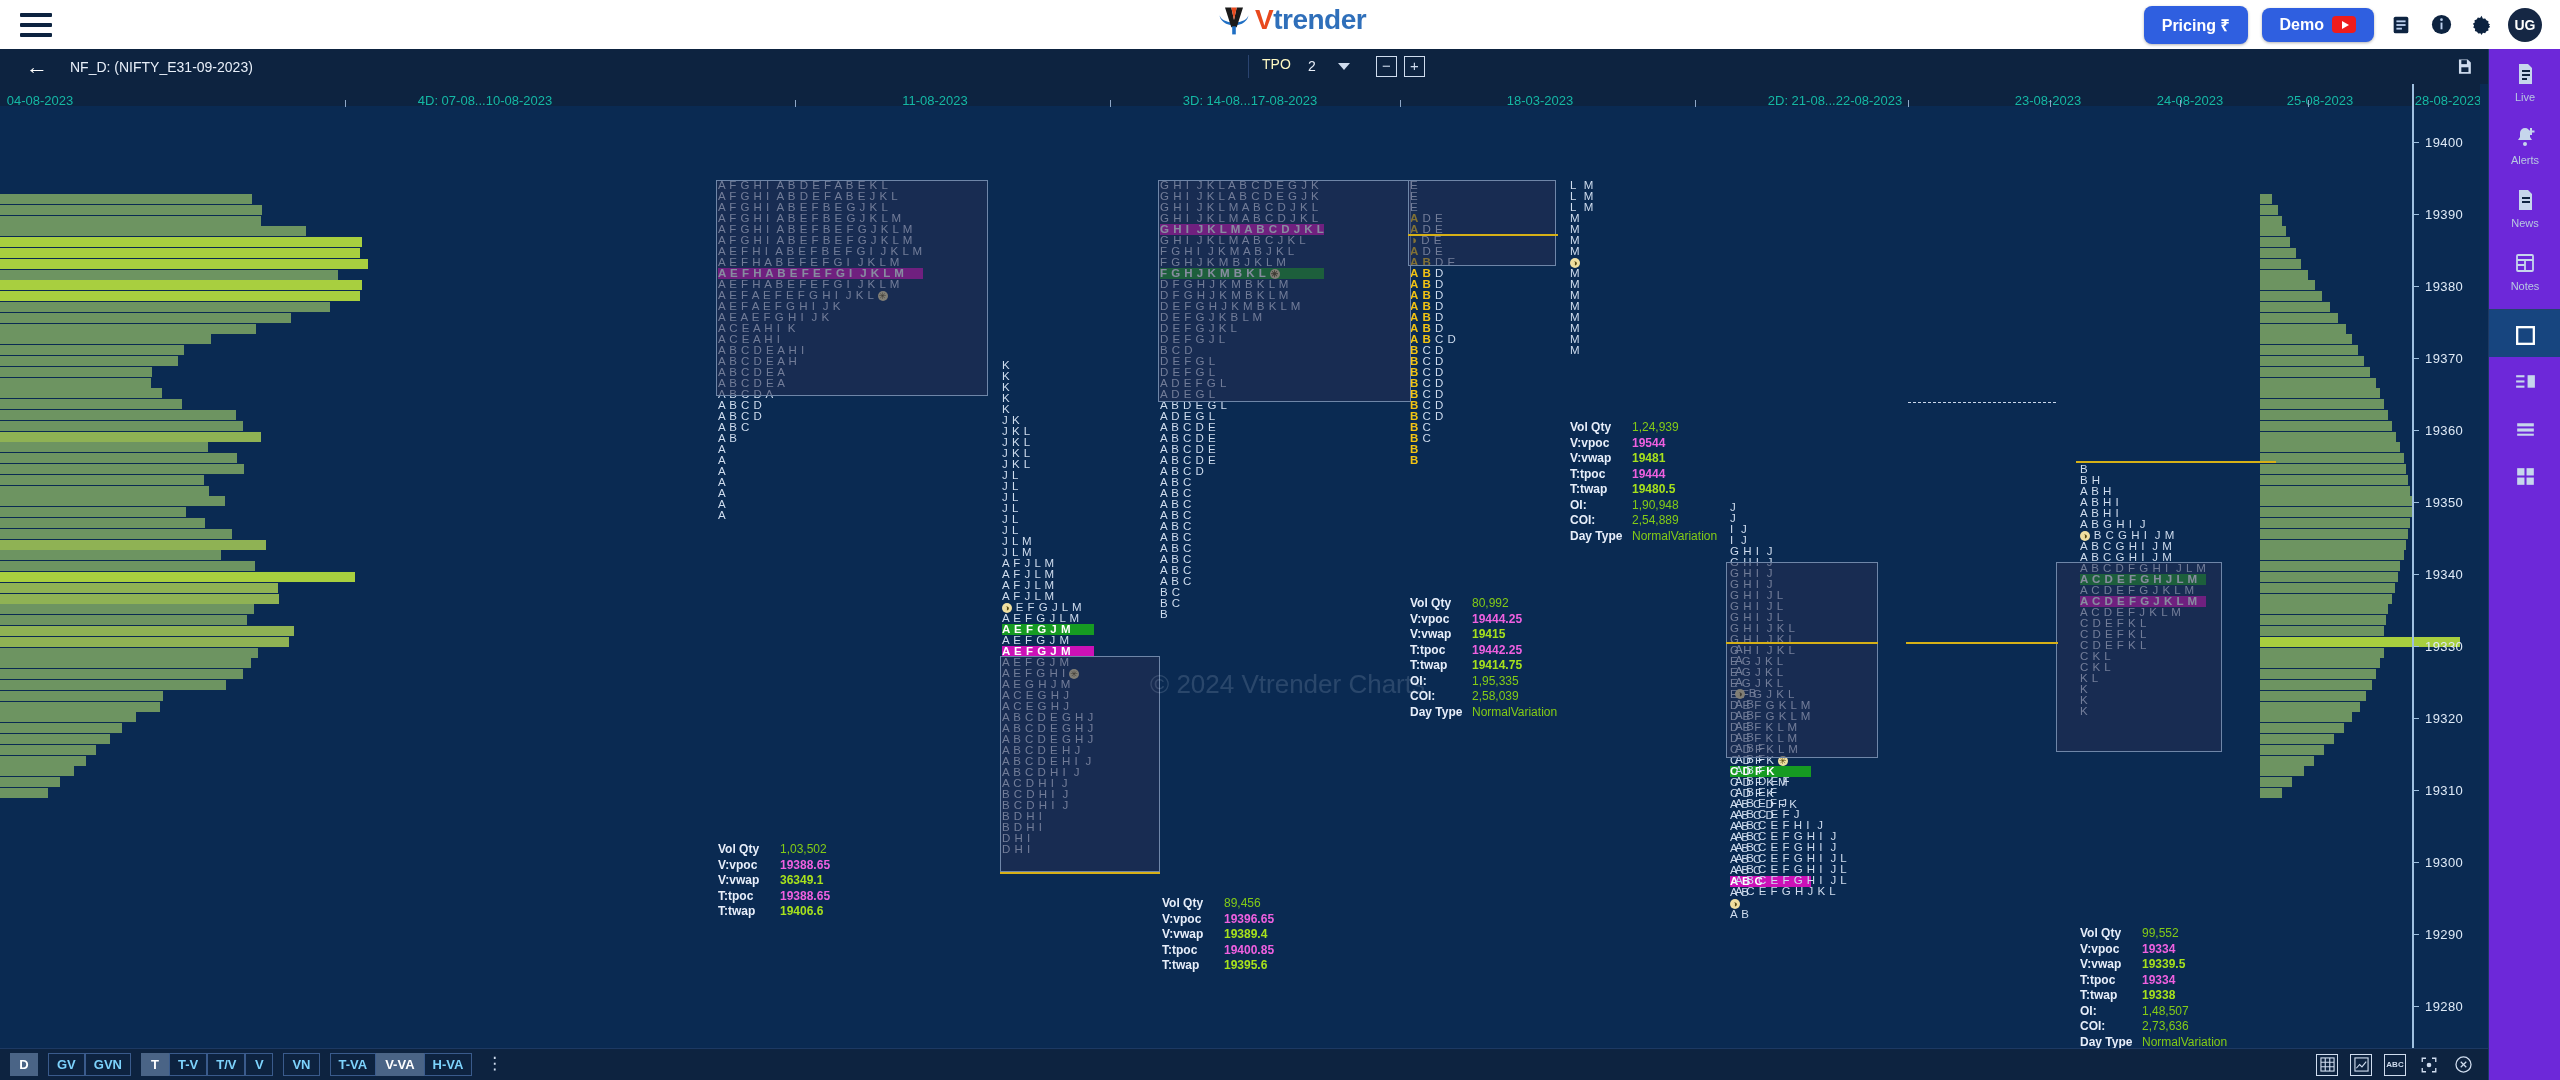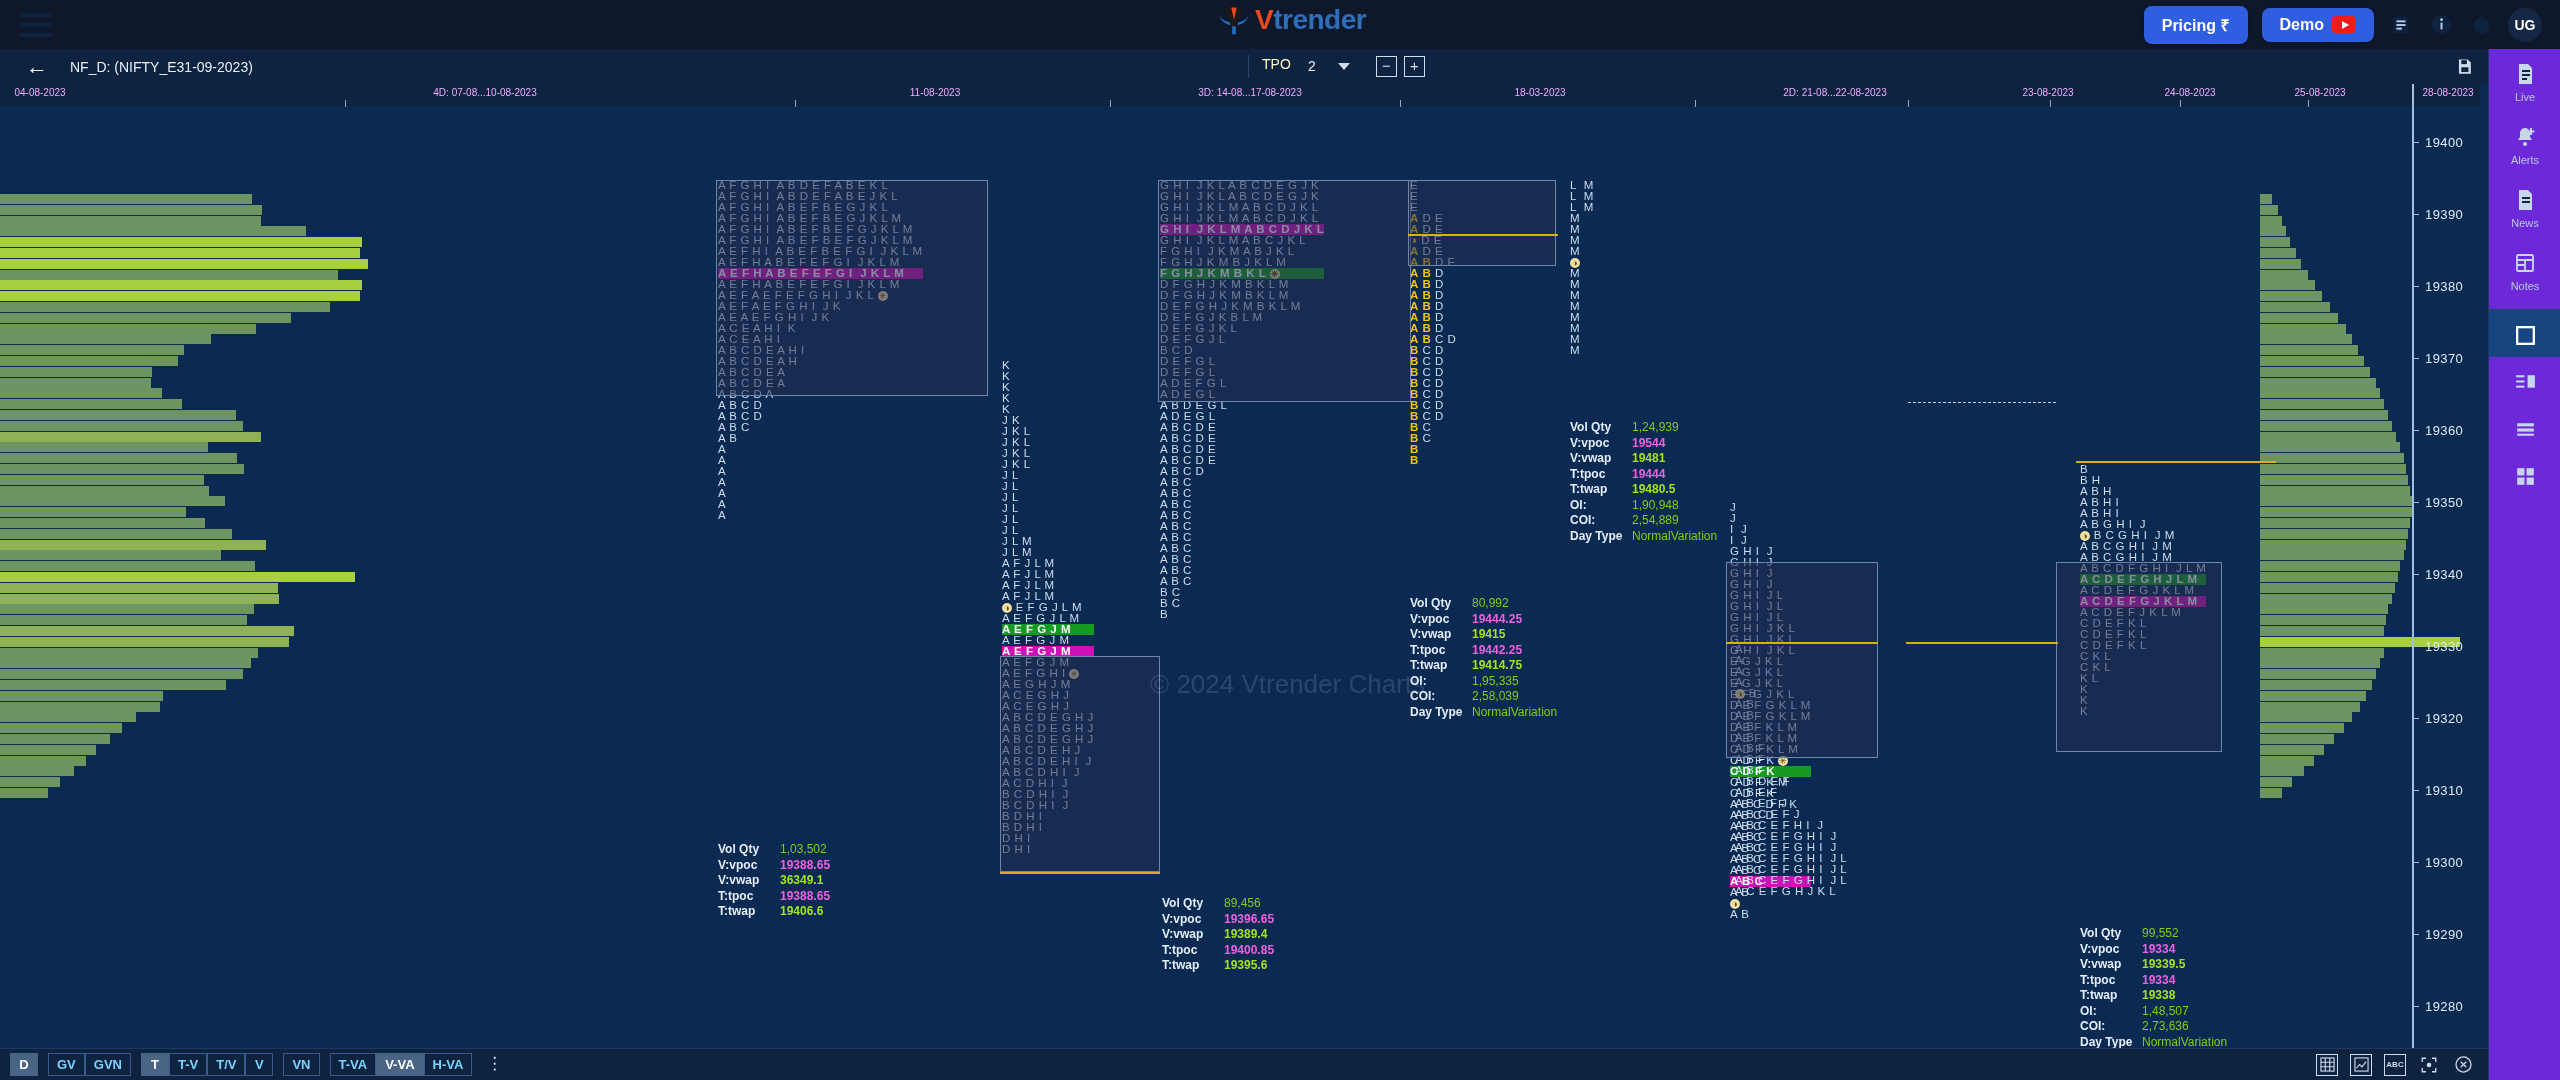--- a/index.html
+++ b/index.html
@@ -1,21 +1,21 @@
 <!DOCTYPE html>
 <html><head>
 <meta charset="utf-8">
 <style>
   * { box-sizing: border-box; margin:0; padding:0; }
   html,body{ width:2560px; height:1080px; overflow:hidden; background:#0a2a52;
     font-family:"Liberation Sans", sans-serif; }
 
   
   .topbar{ position:absolute; left:0; top:0; width:2560px; height:49px;
-    background:#0f172a; display:flex; align-items:center; }
+    background:#ffffff; display:flex; align-items:center; }
   .hamb{ margin-left:20px; width:32px; height:24px; display:flex; flex-direction:column;
     justify-content:space-between; cursor:pointer; }
   .hamb i{ display:block; height:4px; background:#0d2340; border-radius:1px; }
   .logo{ position:absolute; left:1216px; top:2px; display:flex; align-items:center; gap:3px; }
   .logo-mark{ width:36px; height:36px; position:relative; }
   .logo-text{ font-size:28px; font-weight:700; color:#2f6fba; letter-spacing:-.5px; }
   .logo-text .v{ color:#e8491d; }
   .topright{ position:absolute; right:18px; top:0; height:49px; display:flex;
     align-items:center; gap:14px; }
   .btn-pill{ background:#2f5fe0; color:#fff; border:none; border-radius:8px;
@@ -45,21 +45,21 @@
   .sqbtn{ position:absolute; top:7px; width:21px; height:21px; border:1.5px solid #cfdcee;
     color:#cfdcee; font-size:15px; line-height:18px; text-align:center; cursor:pointer; }
   .save1{ position:absolute; right:86px; top:8px; color:#cfdcee; cursor:pointer; }
   .save2{ position:absolute; right:48px; top:8px; color:#4ea3ff; cursor:pointer; }
 
   
   .chart{ position:absolute; left:0; top:84px; width:2480px; height:980px;
     background:#0a2a52; overflow:hidden; }
   .dateaxis{ position:absolute; left:0; top:0; width:2480px; height:22px;
     background:#0d2340; }
-  .dlabel{ position:absolute; top:3px; font-size:10px; color:#f0abfc;
+  .dlabel{ position:absolute; top:9px; font-size:13px; color:#14b8a6;
     transform:translateX(-50%); white-space:nowrap; }
   .dtick{ position:absolute; top:16px; width:1px; height:7px; background:#8fa8c8; }
 
   
   .priceaxis{ position:absolute; left:2412px; top:84px; width:80px; height:980px; }
   .paxline{ position:absolute; left:0; top:0; width:1.5px; height:980px; background:#9fc0e0; }
   .ptick{ position:absolute; left:0; width:7px; height:1px; background:#9fc0e0; }
   .plabel{ position:absolute; left:13px; font-size:13px; color:#dfeaf7;
     transform:translateY(-50%); letter-spacing:.4px; }
 

